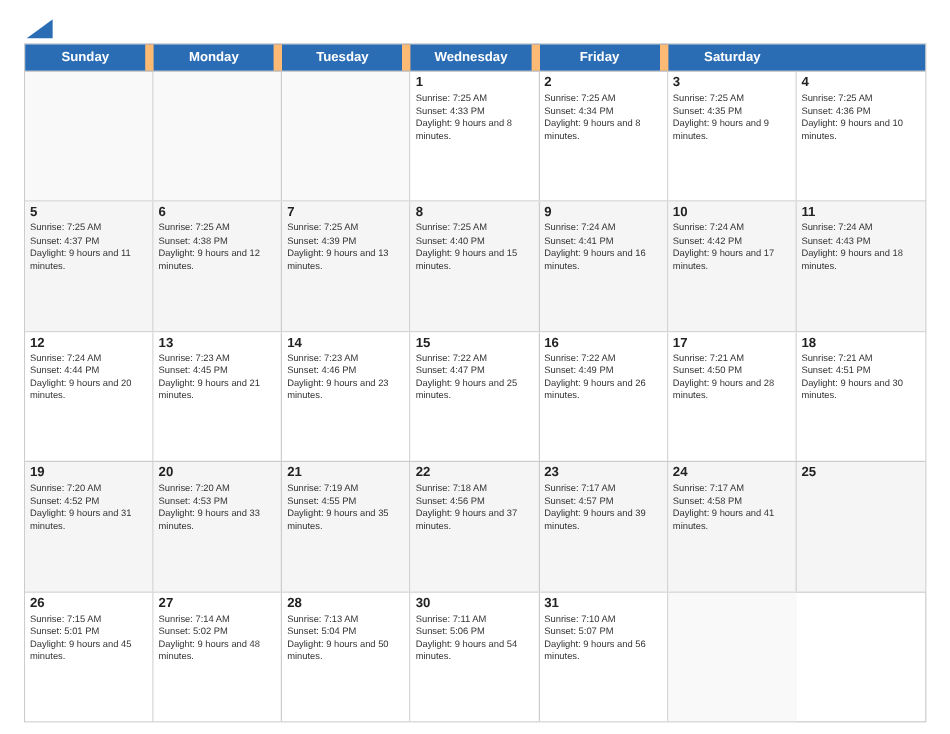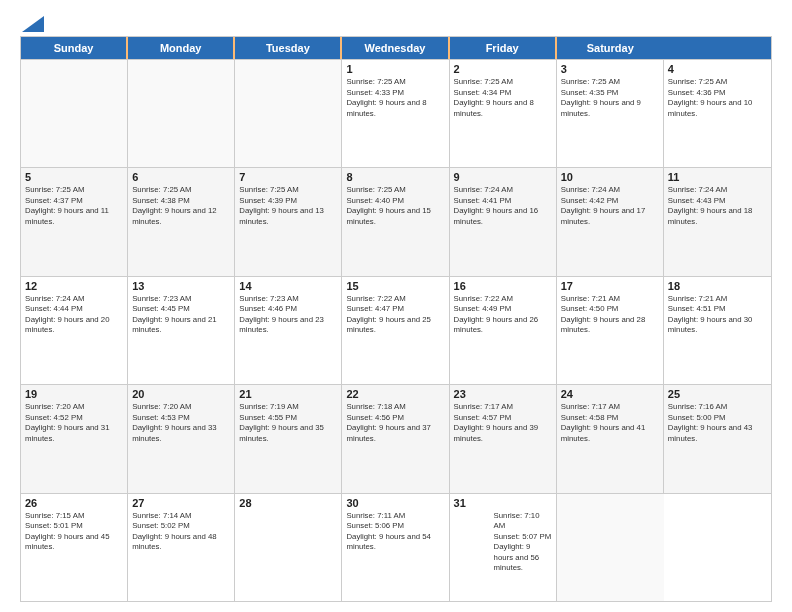--- a/index.html
+++ b/index.html
@@ -60,21 +60,21 @@
       display: grid;
       grid-template-columns: repeat(7, 1fr);
       background: #2a6db5;
     }
     .cal-header-cell {
       color: #fff;
       font-size: 11px;
       font-weight: bold;
       padding: 5px 4px;
       text-align: center;
-      border-right: 2px solid #fdba74;
+      border-right: 7px solid #fdba74;
     }
     .cal-header-cell:last-child { border-right: none; }
     .cal-body {
       display: flex;
       flex-direction: column;
       flex: 1;
     }
     .cal-week {
       display: grid;
       grid-template-columns: repeat(7, 1fr);
@@ -283,50 +283,50 @@
 Daylight: 9 hours and 39 minutes.</div>
           </div>
           <div class="cal-cell alt-bg">
             <div class="day-number">24</div>
             <div class="cell-detail" style="white-space: pre-line;">Sunrise: 7:17 AM
 Sunset: 4:58 PM
 Daylight: 9 hours and 41 minutes.</div>
           </div>
           <div class="cal-cell alt-bg">
             <div class="day-number">25</div>
-            <div class="cell-detail" style="white-space: pre-line;">Sunrise: 7:16 AM
-Sunset: 5:00 PM
-Daylight: 9 hours and 43 minutes.</div>
           </div>
         </div>
         <div class="cal-week">
           <div class="cal-cell">
             <div class="day-number">26</div>
             <div class="cell-detail" style="white-space: pre-line;">Sunrise: 7:15 AM
 Sunset: 5:01 PM
 Daylight: 9 hours and 45 minutes.</div>
           </div>
           <div class="cal-cell">
             <div class="day-number">27</div>
             <div class="cell-detail" style="white-space: pre-line;">Sunrise: 7:14 AM
 Sunset: 5:02 PM
 Daylight: 9 hours and 48 minutes.</div>
           </div>
           <div class="cal-cell">
             <div class="day-number">28</div>
+            <div class="cell-detail" style="white-space: pre-line;">Sunrise: 7:13 AM
+Sunset: 5:04 PM
+Daylight: 9 hours and 50 minutes.</div>
           </div>
           <div class="cal-cell">
             <div class="day-number">30</div>
             <div class="cell-detail" style="white-space: pre-line;">Sunrise: 7:11 AM
 Sunset: 5:06 PM
 Daylight: 9 hours and 54 minutes.</div>
           </div>
           <div class="cal-cell">
             <div class="day-number">31</div>
-            <div class="cell-detail" style="white-space: pre-line; margin-left: 40px;">Sunrise: 7:10 AM
+            <div class="cell-detail" style="white-space: pre-line;">Sunrise: 7:10 AM
 Sunset: 5:07 PM
 Daylight: 9 hours and 56 minutes.</div>
           </div>
           <div class="cal-cell empty"></div>
         </div>
       </div>
   </div>
 </div>
 
 </body></html>

